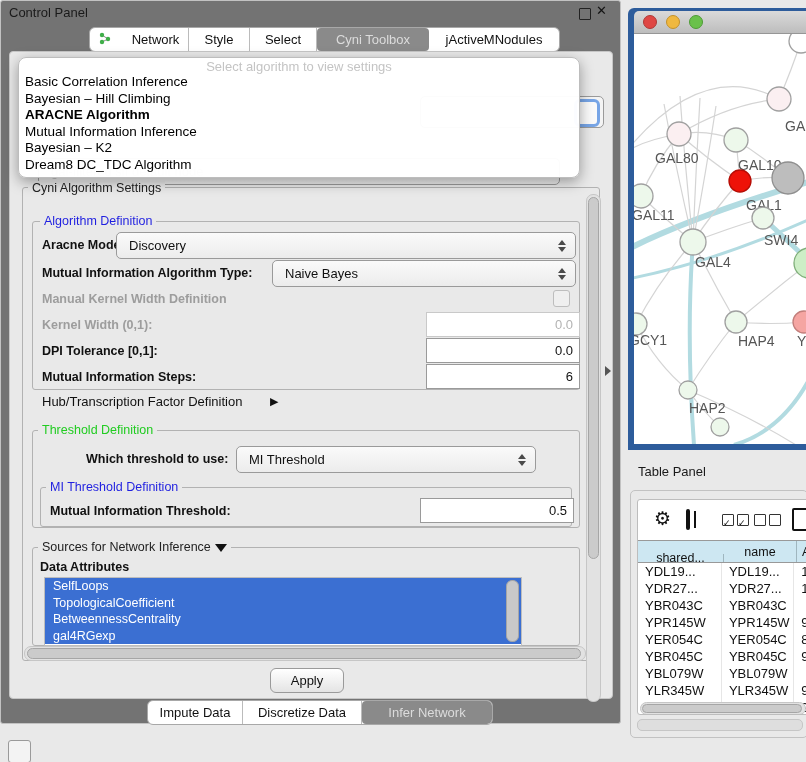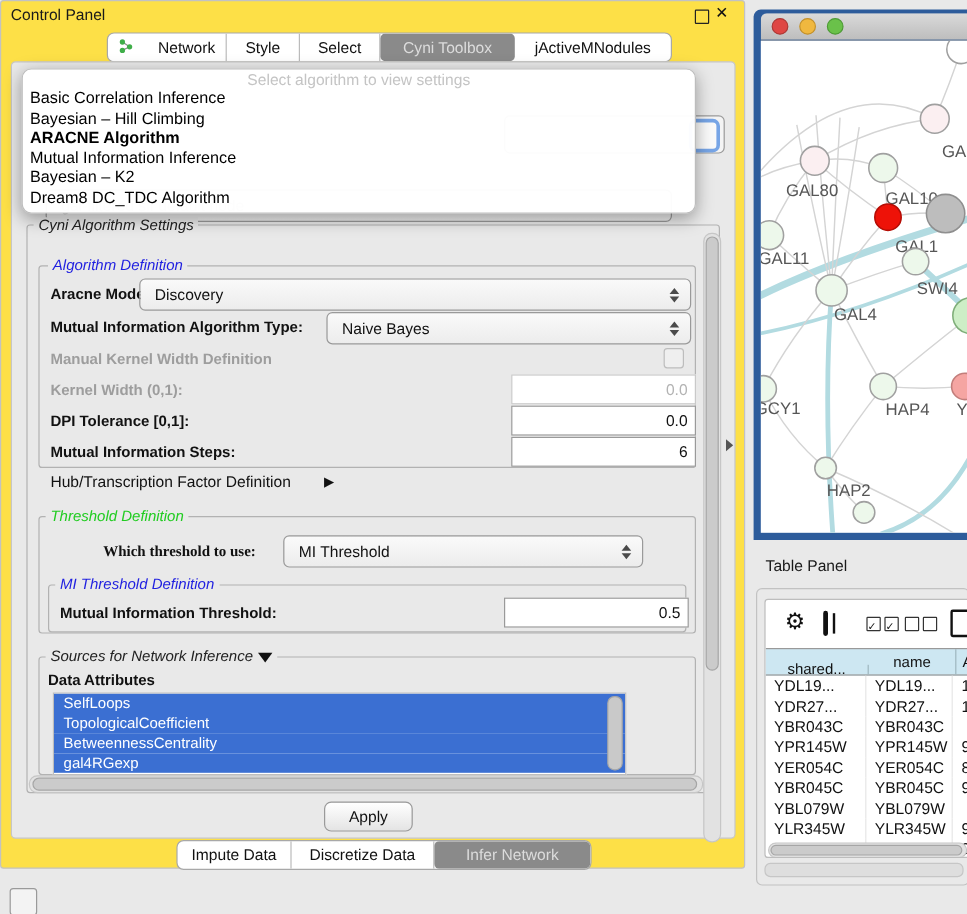--- a/index.html
+++ b/index.html
@@ -1,21 +1,21 @@
 <!DOCTYPE html>
 <html><head>
 <meta charset="utf-8">
 <style>
   html,body{margin:0;padding:0;background:#e9e9e9;}
   #root{position:relative;width:806px;height:762px;background:#e9e9e9;overflow:hidden;
         font-family:"Liberation Sans","DejaVu Sans",sans-serif;-webkit-font-smoothing:antialiased;}
   .abs{position:absolute;}
 
   
-  #cw{left:0;top:8;width:619px;height:722px;background:#fde047;border:1px solid #c2c2c2;border-radius:3px;}
+  #cw{left:0;top:8;width:619px;height:722px;background:#737373;border:1px solid #c2c2c2;border-radius:3px;}
   .cw-title{left:8px;top:4px;font-size:13px;color:#1a1a1a;}
   .float-box{left:578px;top:7px;width:10px;height:10px;border:1.5px solid #222;border-radius:1px;}
   .close-x{left:595px;top:2px;font-size:13px;font-weight:bold;color:#111;}
 
   
   #tabbar{left:88px;top:26px;height:23px;display:flex;background:#fff;border:1px solid #a8a8a8;border-radius:6px;overflow:hidden;}
   .tab{display:flex;align-items:center;justify-content:center;font-size:13px;color:#111;border-right:1px solid #bbb;gap:20px;padding:0 2px;}
   .tab:last-child{border-right:none;}
   .tab.active{background:#8a8a8a;color:#dcdcdc;border-right:none;border-radius:4px;text-align:center;}
 
@@ -27,21 +27,21 @@
   .popup-item.bold{font-weight:bold;}
 
   
   #combo-frag{left:420px;top:96px;width:182px;height:30px;border:1px solid #9a9a9a;border-radius:5px;background:#f4f4f4;z-index:5;}
   #combo-frag .ring{position:absolute;right:3px;top:2px;width:20px;height:22px;border:3px solid #77a5e6;border-radius:6px;background:#fafafa;}
 
   
   #cp{left:8px;top:50px;width:602px;height:646px;border:1px solid #c6c6c6;border-radius:4px;background:#e9e9e9;}
 
   .group{border:1px solid #b2b2b2;border-radius:3px;}
-  .legend{position:absolute;font-size:12.5px;background:#e9e9e9;padding:0 4px;white-space:nowrap;font-style:italic;}
+  .legend{position:absolute;font-size:12.5px;background:#e9e9e9;padding:0 4px;white-space:nowrap;}
   .legend.blue{color:#1f1fe0;}
   .legend.green{color:#21cc21;}
   .legend.black{color:#222;}
 
   .lbl{font-size:12.5px;font-weight:bold;color:#111;white-space:nowrap;}
   .lbl.gray{color:#9d9d9d;}
   .plain{font-size:13px;color:#111;white-space:nowrap;}
 
   .combo{background:linear-gradient(#fafafa,#ececec);border:1px solid #9a9a9a;border-radius:5px;height:25px;display:flex;align-items:center;}
   .combo .val{font-size:13px;color:#111;padding-left:12px;flex:1;}
@@ -180,21 +180,21 @@
 
       <span class="lbl abs" style="left:32px;top:318px;">Mutual Information Steps:</span>
       <div class="abs field" style="left:416px;top:312px;width:146px;">6</div>
 
       <span class="plain abs" style="left:32px;top:342px;">Hub/Transcription Factor Definition</span>
       <span class="play abs" style="left:260px;top:343px;">▶</span>
 
       <div class="abs group" style="left:22px;top:378px;width:546px;height:96px;"></div>
       <span class="legend green abs" style="left:28px;top:371px;">Threshold Definition</span>
 
-      <span class="lbl abs" style="left:76px;top:400px;font-family:Liberation Serif, serif;">Which threshold to use:</span>
+      <span class="lbl abs" style="left:76px;top:400px;">Which threshold to use:</span>
       <div class="abs combo" style="left:226px;top:394px;width:298px;">
         <span class="val">MI Threshold</span>
         <span class="stepper">
             <span class="tri-up"></span>
             <span class="tri-dn"></span>
           </span>
       </div>
 
       <div class="abs group" style="left:30px;top:435px;width:530px;height:38px;"></div>
       <span class="legend blue abs" style="left:36px;top:428px;">MI Threshold Definition</span>

